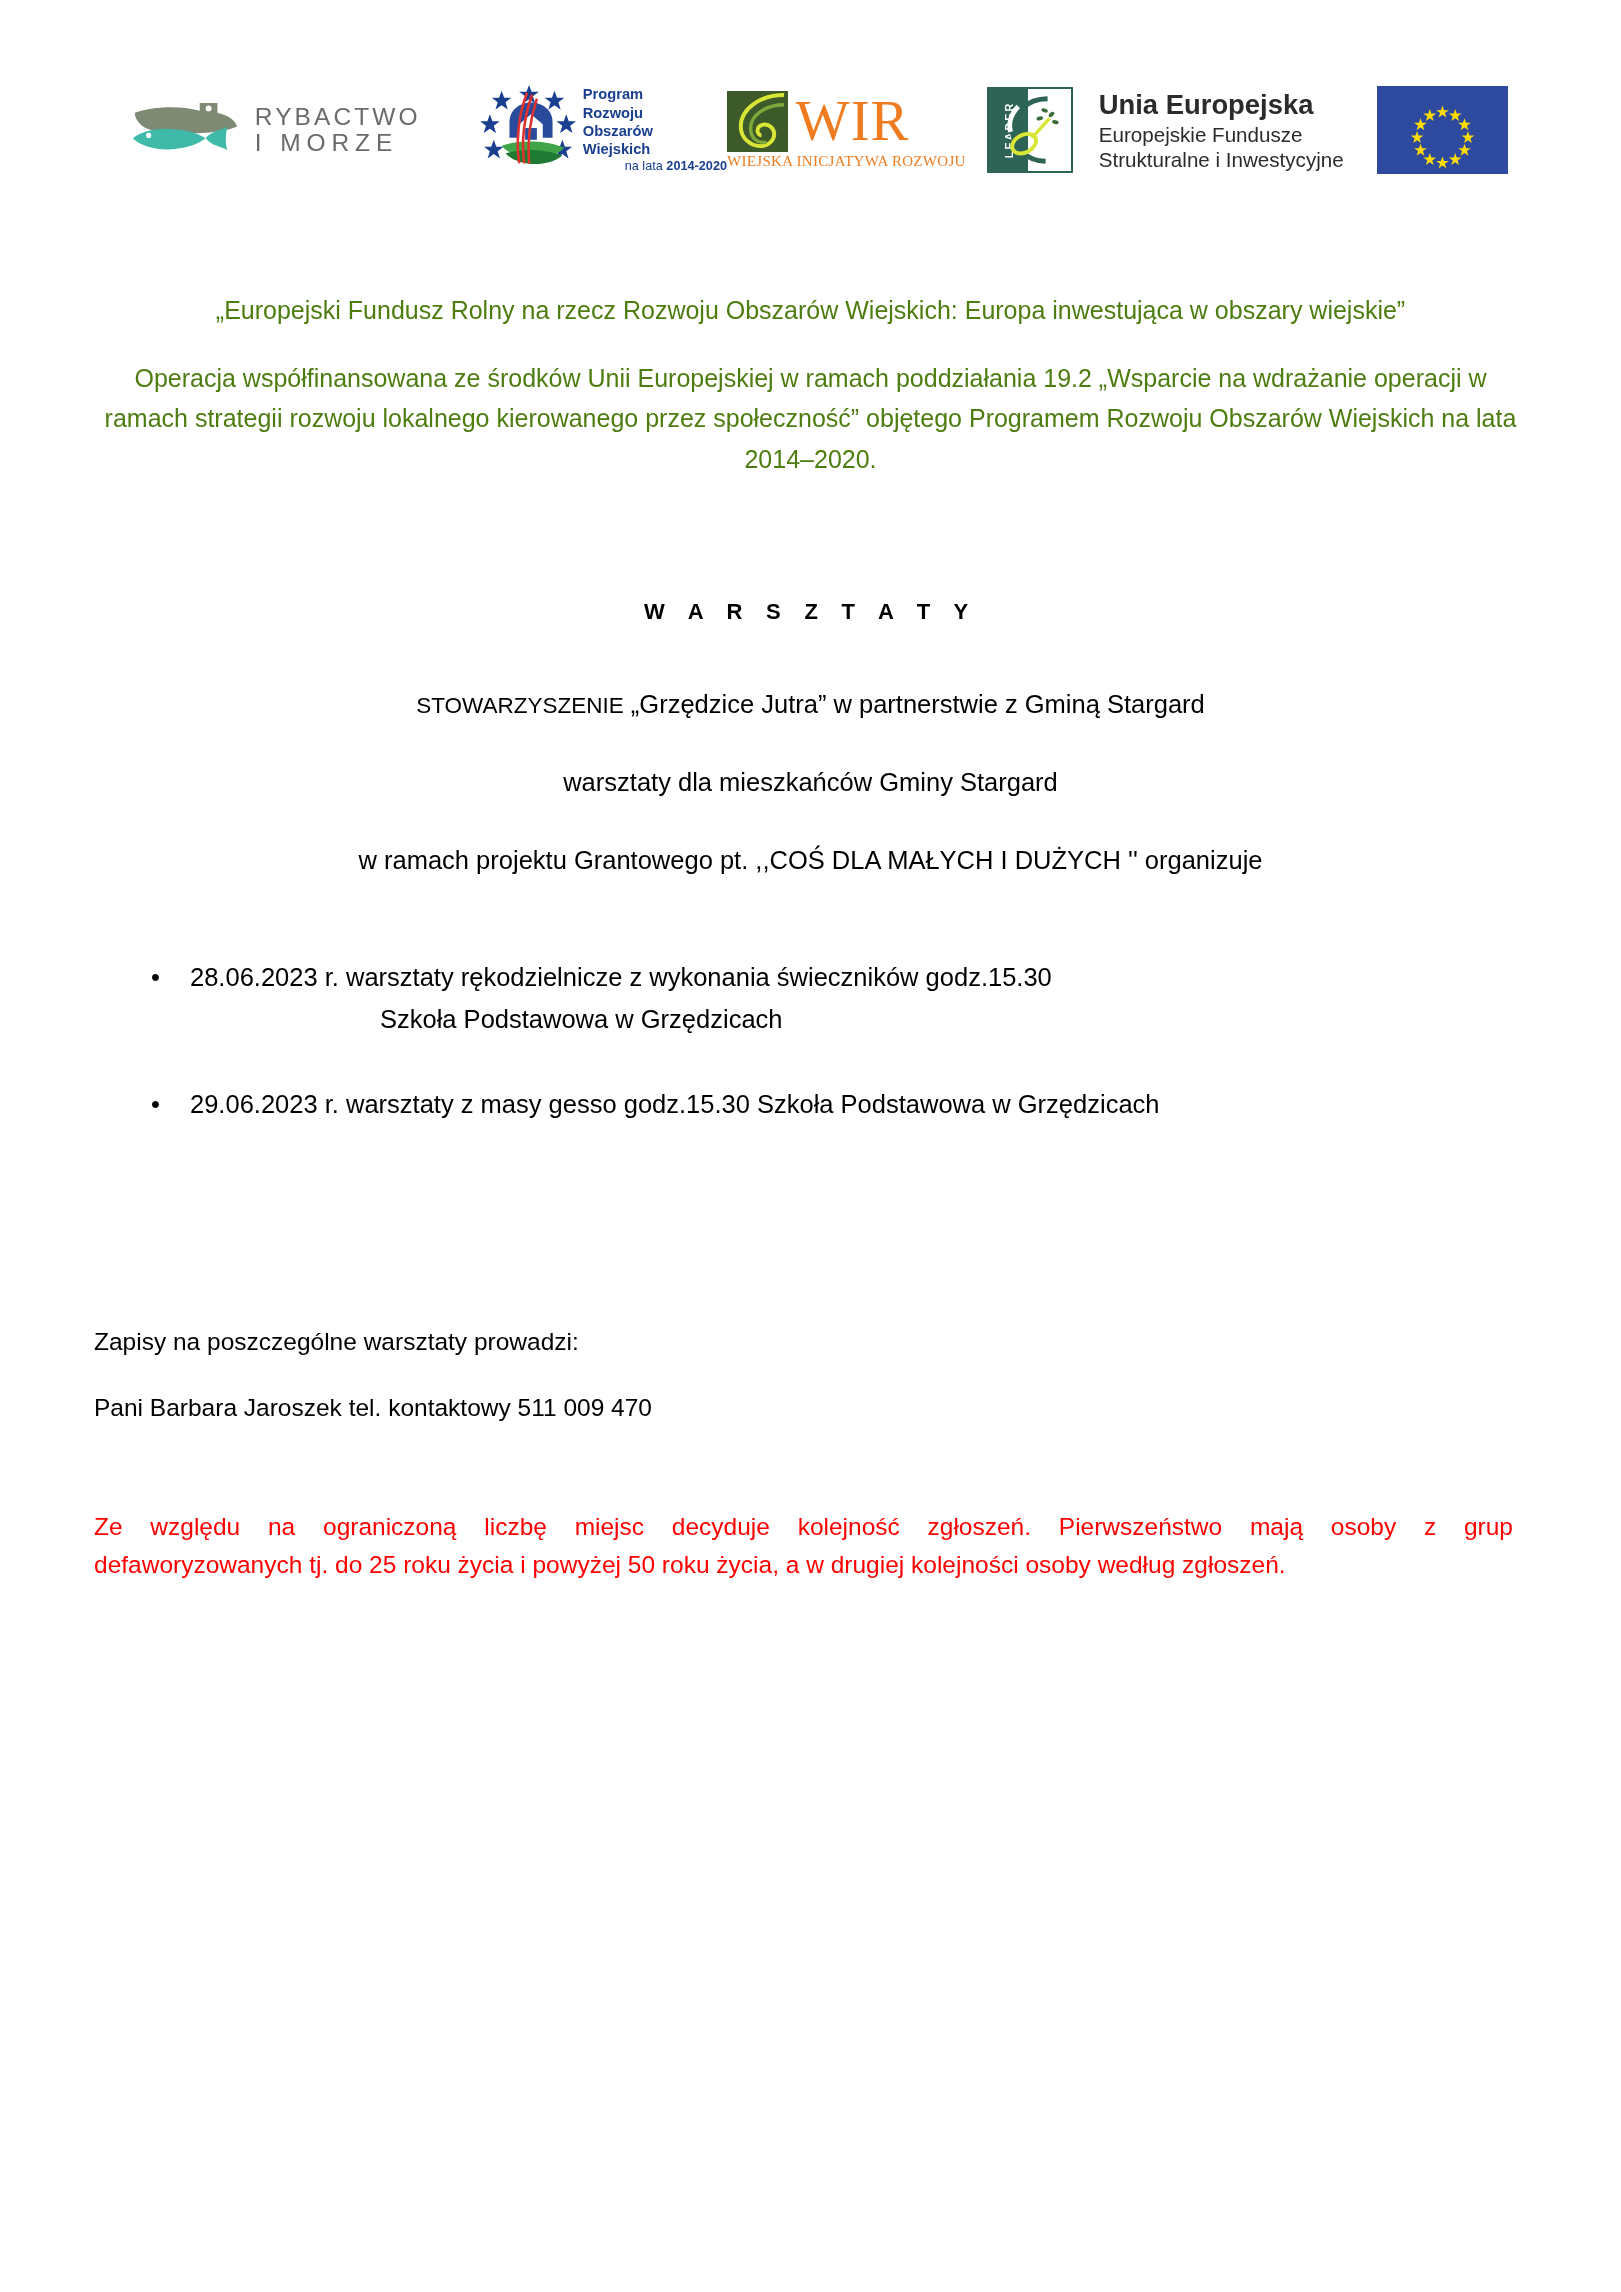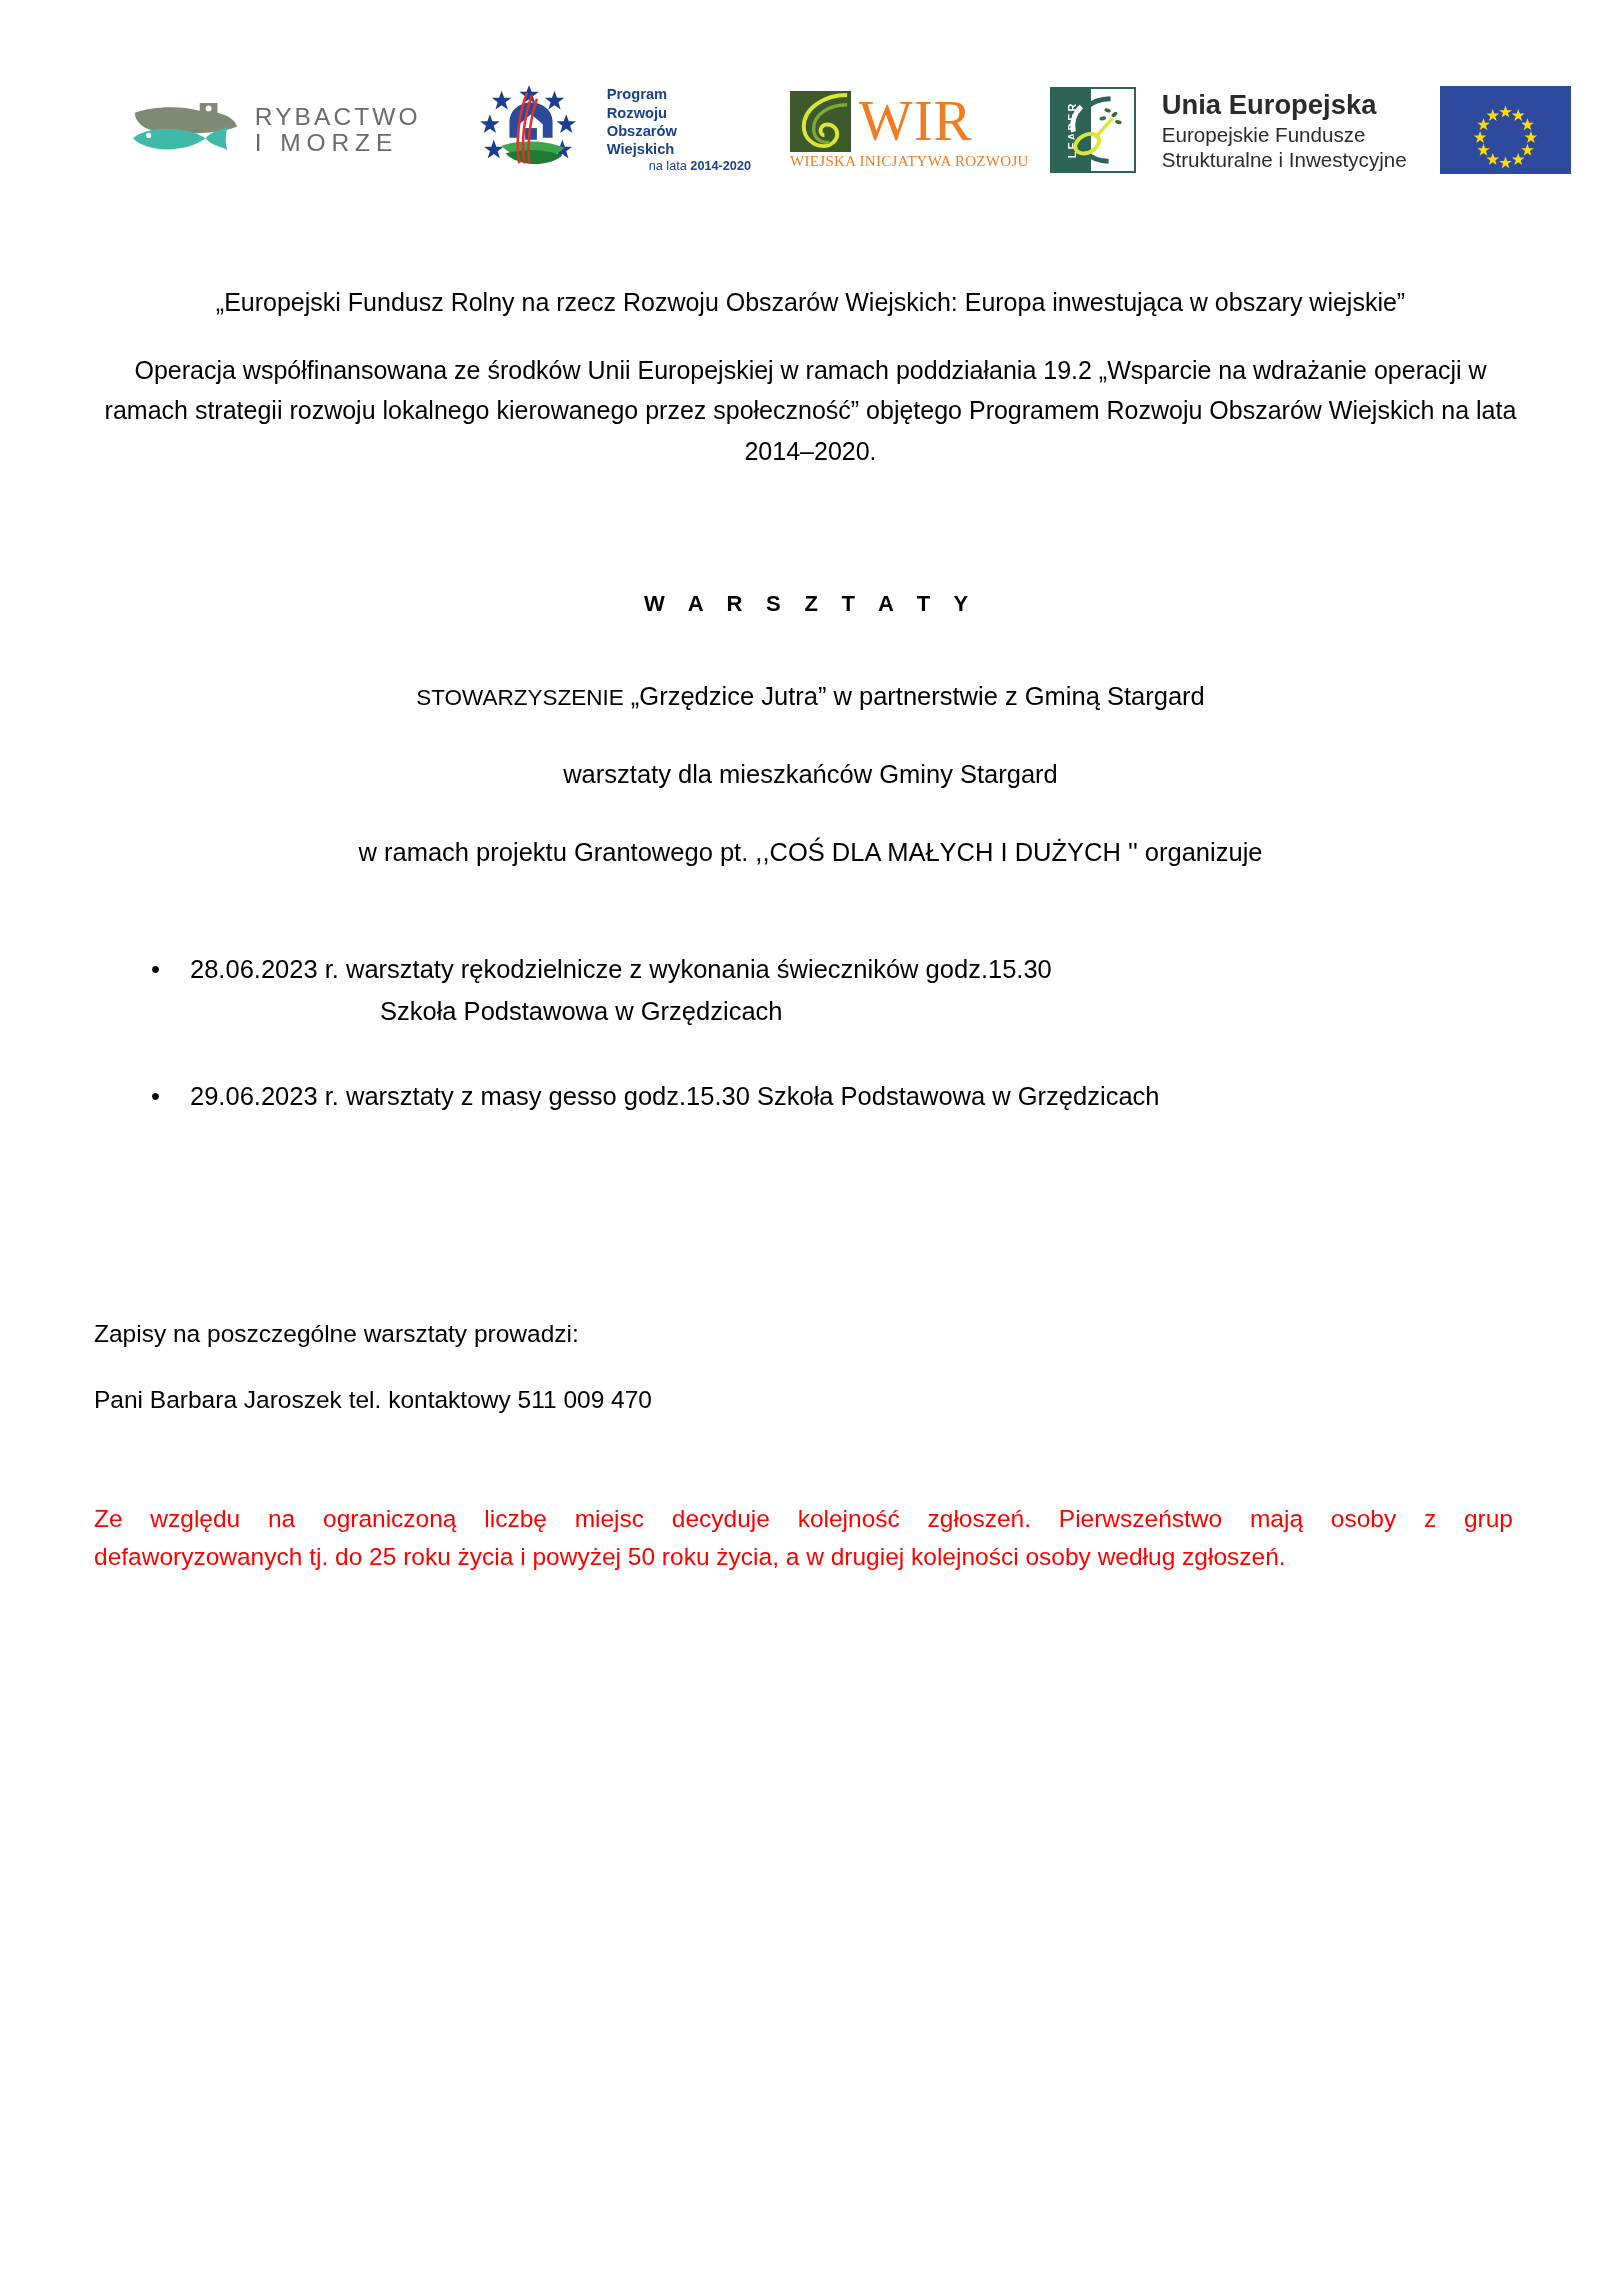--- a/index.html
+++ b/index.html
@@ -47,21 +47,21 @@
   .rim-text {
     line-height: 1.05;
     color: #6b6b6b;
     font-size: 24.5px;
     letter-spacing: 3.1px;
     font-weight: 400;
   }
   .rim-text .l2 { letter-spacing: 5.9px; }
 
   
-  .logo-prow { gap: 25px; margin-right: 39px; }
+  .logo-prow { gap: 1px; }
   .prow-mark { width: 102px; height: 94px; position: relative; }
   .prow-text {
     font-size: 14.7px;
     line-height: 1.25;
     color: #1a3f8f;
     font-weight: 700;
   }
   .prow-years { font-size: 12.7px; color: #1a3f8f; font-weight: 700; }
   .prow-years .lat { font-weight: 400; padding-left: 42px; }
 
@@ -132,22 +132,22 @@
     position: absolute;
     top: 282px;
     left: 94px;
     width: 1433px;
   }
 
   .p-center {
     text-align: center;
     font-size: 25px;
     line-height: 1.62;
-    color: #000000;
-    margin: 0;
+    color: #4d7c0f;
+    margin: 8px;
   }
 
   .intro-1 { margin-bottom: 27.4px; }
   .intro-2 { margin-bottom: 0; }
 
   .title-warsztaty {
     text-align: center;
     font-size: 22px;
     font-weight: 700;
     letter-spacing: 8.8px;

